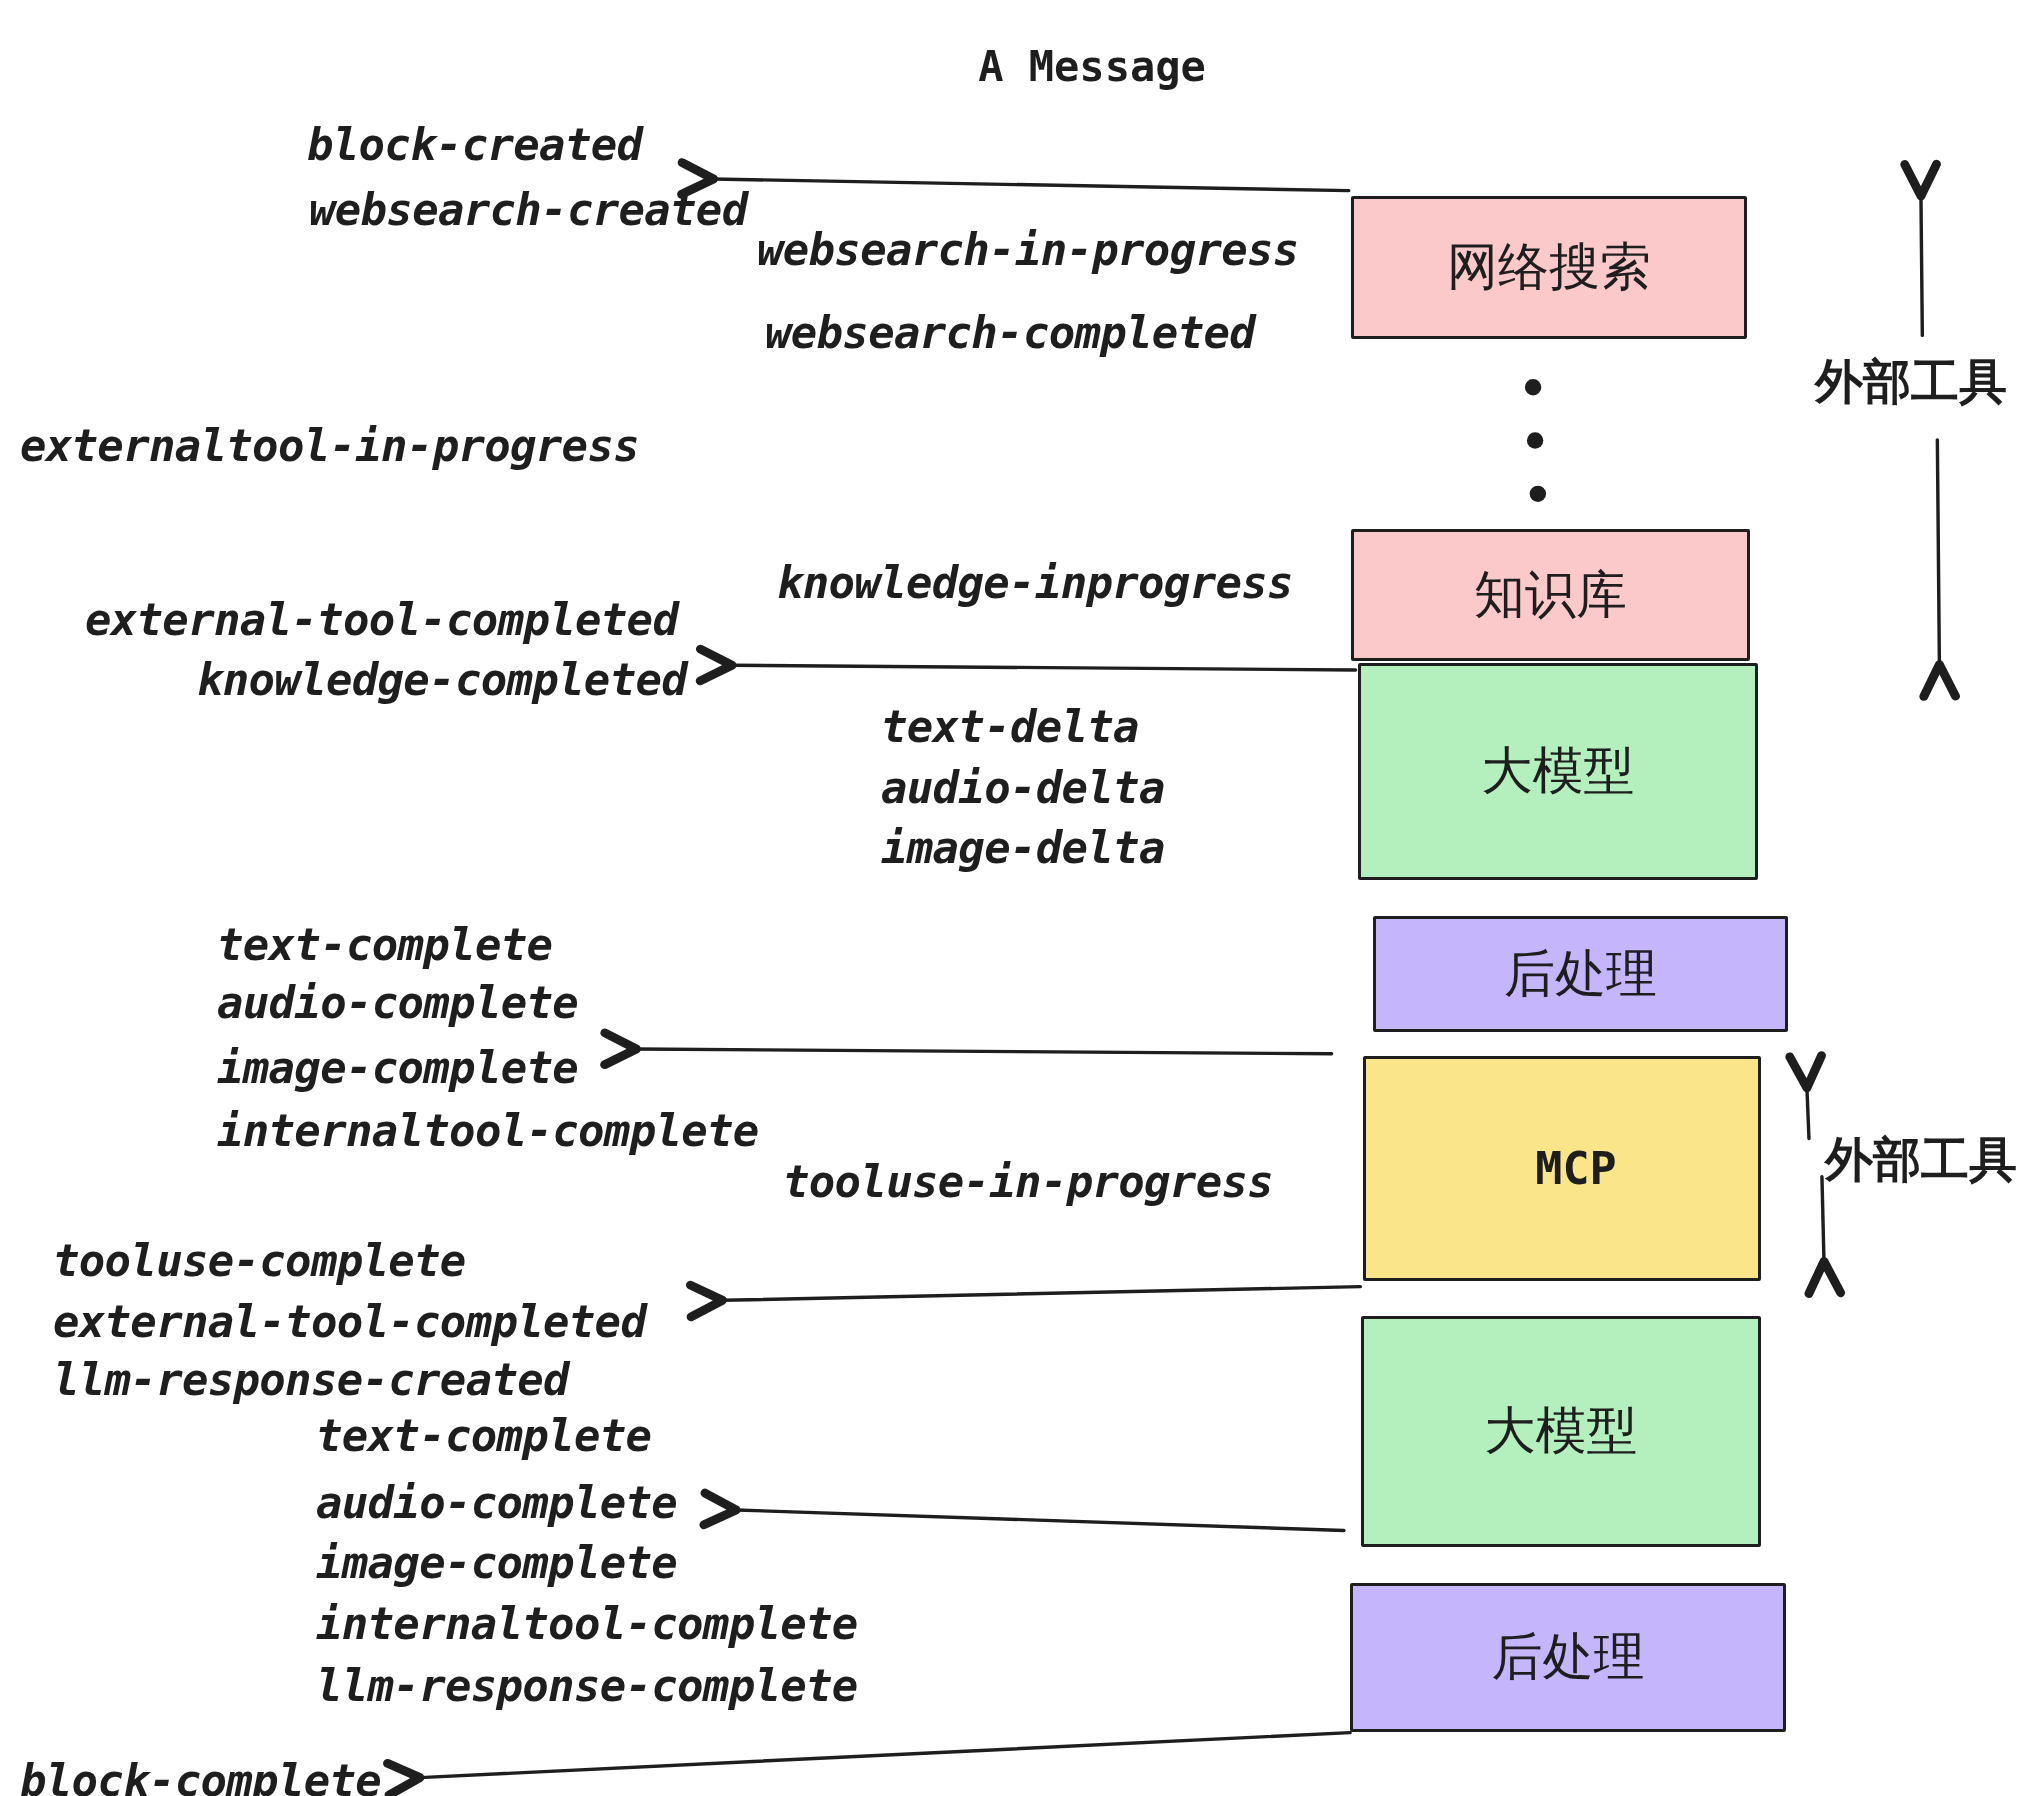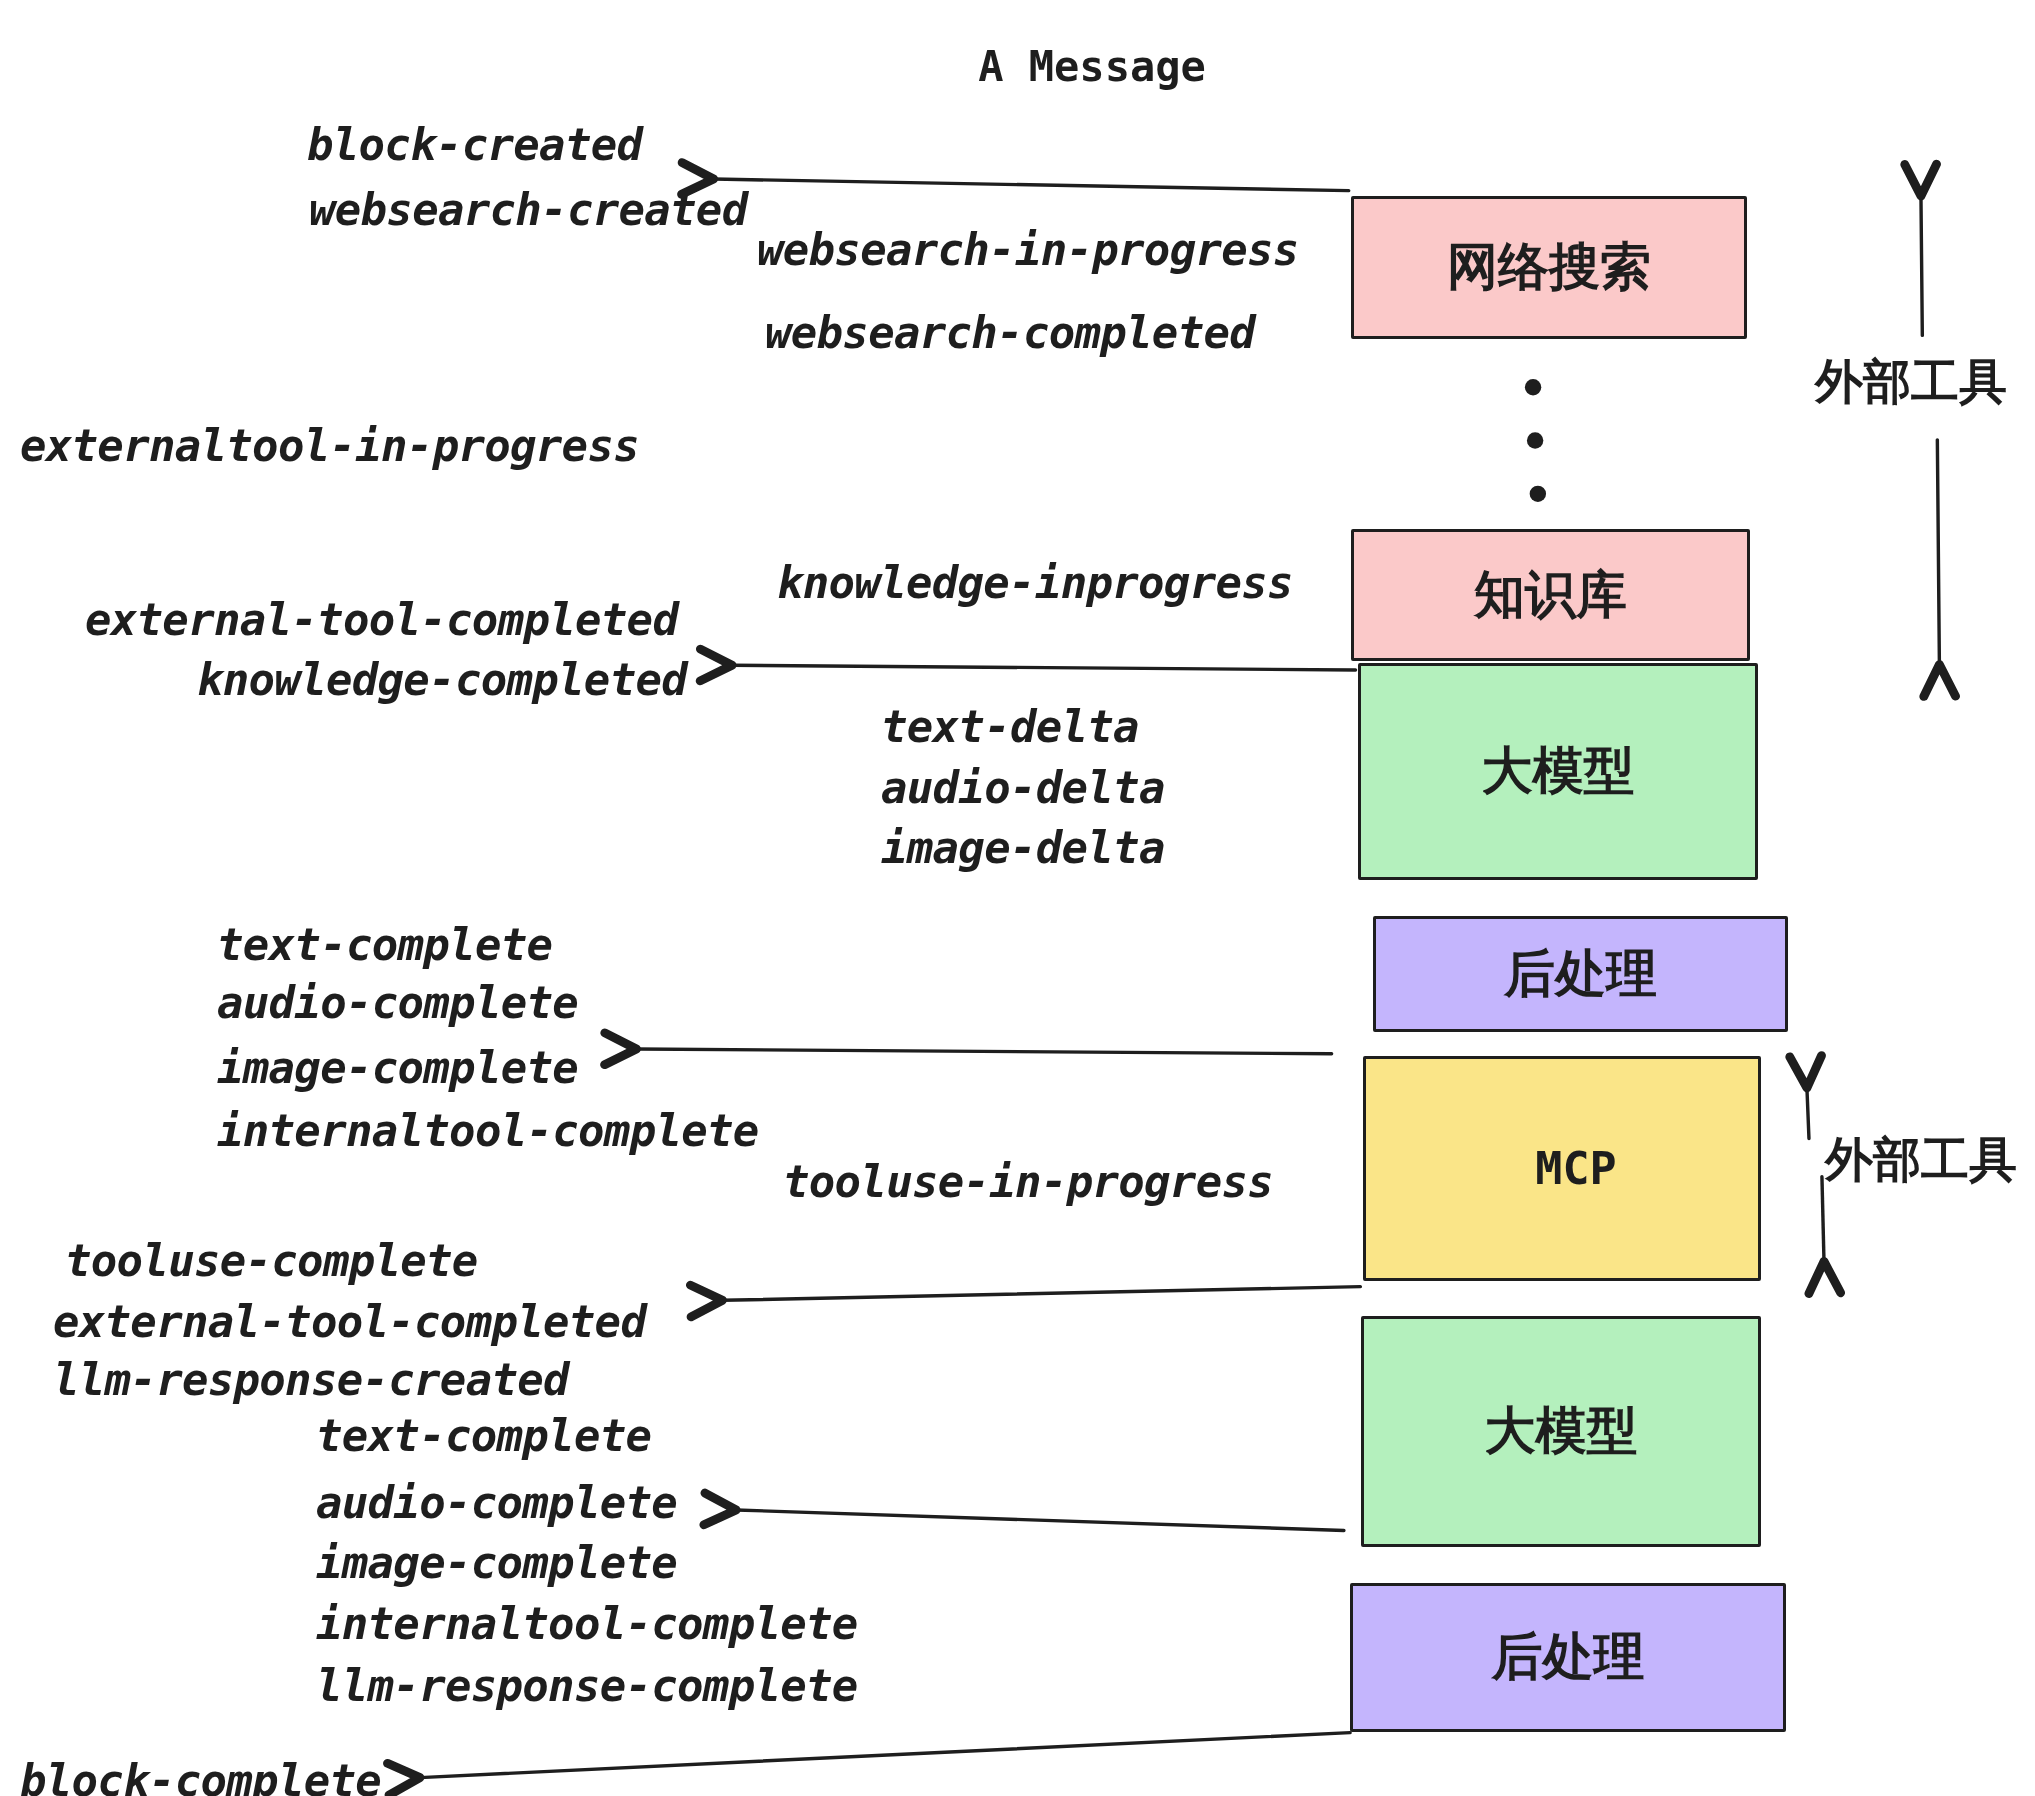--- a/index.html
+++ b/index.html
@@ -22,21 +22,21 @@
   }
   .title{
     position:absolute; transform:translateX(-50%);
     font-size:42px; font-weight:bold; line-height:48px; white-space:nowrap;
   }
   .box{
     position:absolute; box-sizing:border-box;
     border:3.4px solid var(--stroke); border-radius:2px;
     display:flex; align-items:center; justify-content:center;
     font-family:"DejaVu Sans","Liberation Sans",sans-serif;
-    font-size:51px; font-weight:700; white-space:nowrap;
+    font-size:51px; font-weight:400; white-space:nowrap;
   }
   .box.pink{background:var(--pink);}
   .box.green{background:var(--green);}
   .box.yellow{background:var(--yellow);}
   .box.white{background:#c4b5fd;}
   .box.mono{font-family:"DejaVu Sans Mono","Liberation Mono",monospace;font-size:45px;font-weight:bold;padding-left:28px;}
   .side-label{
     position:absolute; transform:translateX(-50%);
     font-family:"DejaVu Sans","Liberation Sans",sans-serif;
     font-size:48px; font-weight:600; white-space:nowrap; line-height:55px;
@@ -61,21 +61,21 @@
   <div class="evt" style="left:85px;top:568px">external-tool-completed</div>
   <div class="evt" style="left:197px;top:628px">knowledge-completed</div>
   <div class="evt" style="left:881px;top:675px">text-delta</div>
   <div class="evt" style="left:881px;top:736px">audio-delta</div>
   <div class="evt" style="left:881px;top:796px">image-delta</div>
   <div class="evt" style="left:217px;top:893px">text-complete</div>
   <div class="evt" style="left:217px;top:951px">audio-complete</div>
   <div class="evt" style="left:217px;top:1016px">image-complete</div>
   <div class="evt" style="left:217px;top:1079px">internaltool-complete</div>
   <div class="evt" style="left:783px;top:1130px">tooluse-in-progress</div>
-  <div class="evt" style="left:65px;top:1209px">tooluse-complete</div>
+  <div class="evt" style="left:53px;top:1209px">tooluse-complete</div>
   <div class="evt" style="left:53px;top:1270px">external-tool-completed</div>
   <div class="evt" style="left:53px;top:1328px">llm-response-created</div>
   <div class="evt" style="left:316px;top:1384px">text-complete</div>
   <div class="evt" style="left:316px;top:1451px">audio-complete</div>
   <div class="evt" style="left:316px;top:1511px">image-complete</div>
   <div class="evt" style="left:316px;top:1572px">internaltool-complete</div>
   <div class="evt" style="left:316px;top:1634px">llm-response-complete</div>
   <div class="evt" style="left:20px;top:1729px">block-complete</div>
 
   <div class="box pink" style="left:1351px;top:172px;width:396px;height:143px">网络搜索</div>

